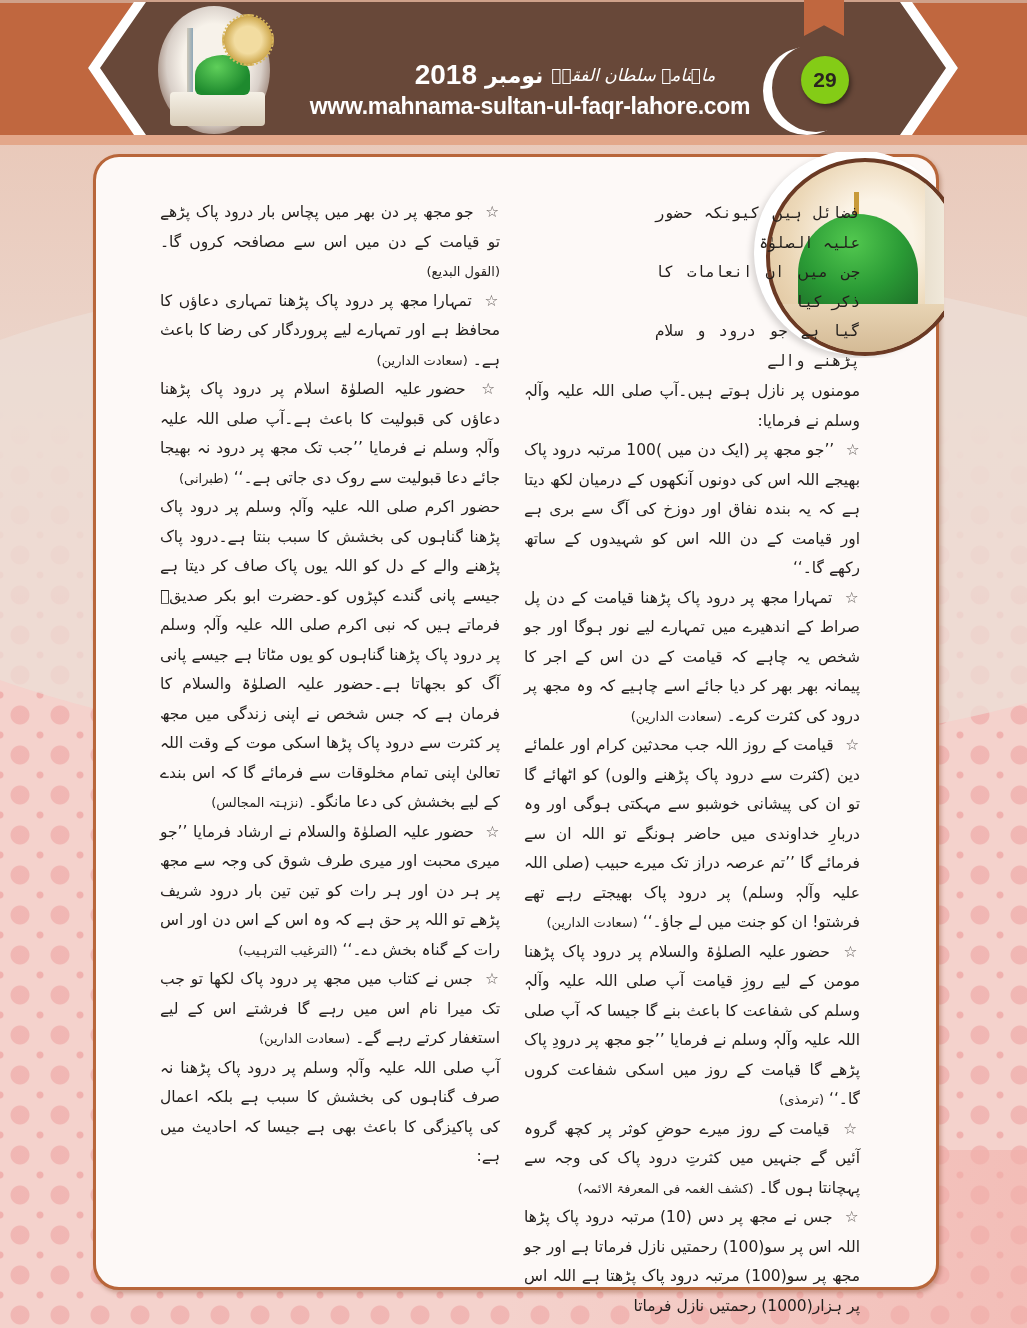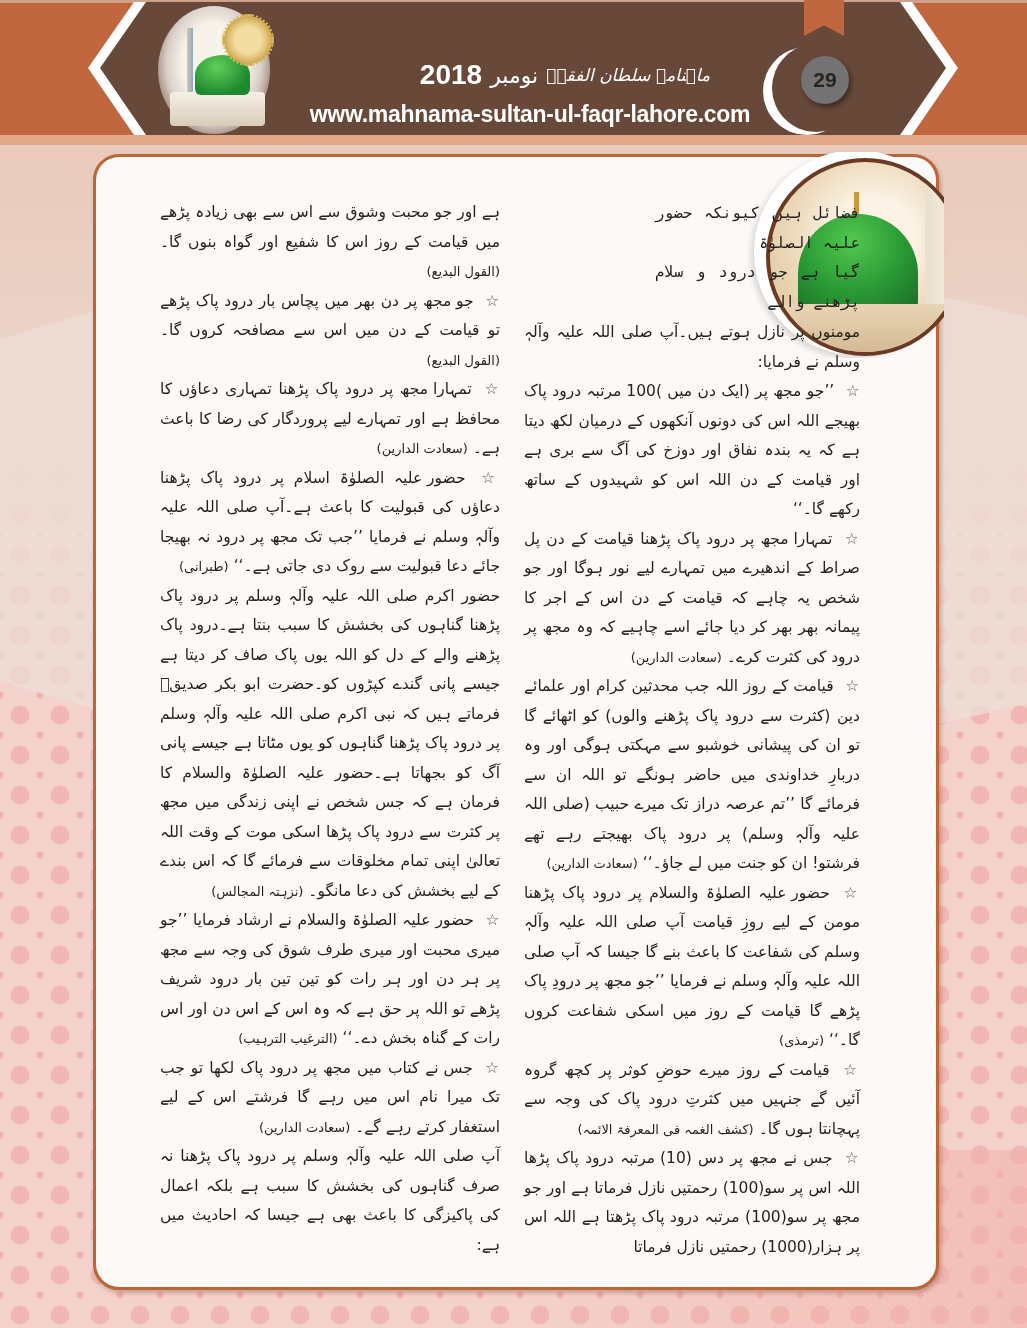--- a/index.html
+++ b/index.html
@@ -85,39 +85,39 @@
     border: 2px dotted #d8b860;
   }
   .title-line {
     position: absolute; left: 400px; top: 58px; width: 330px; height: 34px;
     display: flex; justify-content: center; align-items: center; gap: 8px;
     color: #ffffff;
   }
   .title-year {
     font-family: "Liberation Sans", sans-serif; font-weight: bold; font-size: 28px;
   }
-  .title-month { font-family: "DejaVu Sans", sans-serif; font-weight: normal; font-size: 22px; }
+  .title-month { font-family: "DejaVu Sans", sans-serif; font-weight: bold; font-size: 22px; }
   .title-mag { font-family: "DejaVu Sans", sans-serif; font-size: 17px; font-style: italic; }
   .website {
     position: absolute; left: 300px; top: 93px; width: 460px; text-align: center;
     color: #ffffff; font-family: "Liberation Sans", sans-serif; font-weight: bold;
-    font-size: 23px; letter-spacing: -0.3px; margin-top: 8px;
+    font-size: 23px; letter-spacing: -0.3px;
   }
   .bookmark {
     position: absolute; left: 804px; top: 0; width: 40px; height: 36px; background: #c0673f;
     clip-path: polygon(0 0, 100% 0, 100% 100%, 50% 70%, 0 100%);
   }
   .crescent {
     position: absolute; left: 772px; top: 44px; width: 88px; height: 88px;
     border-radius: 50%;
     box-shadow: -9px 3px 0 0 #ffffff;
   }
   .page-badge {
     position: absolute; left: 801px; top: 56px; width: 48px; height: 48px; border-radius: 50%;
-    background: #737373; box-shadow: 2px 3px 5px rgba(0,0,0,0.45);
+    background: #84cc16; box-shadow: 2px 3px 5px rgba(0,0,0,0.45);
     display: flex; align-items: center; justify-content: center;
     font-family: "Liberation Sans", sans-serif; font-weight: bold; font-size: 21px; color: #2a2420;
   }
 
   
   .card {
     position: absolute; left: 93px; top: 154px; width: 840px; height: 1130px;
     background: #fdf9f7;
     border: 3px solid #b8663a;
     border-radius: 26px;
@@ -208,20 +208,21 @@
     <div class="dome-tower"></div>
     <div class="dome-finial"></div>
     <div class="dome-green"></div>
     <div class="dome-wall"></div>
   </div>
 </div>
 
 <div class="col col-right">
   <div class="intro-narrow">
     <p>فضائل ہیں کیونکہ حضور علیہ الصلوٰۃ</p>
+    <p>جن میں ان انعامات کا ذکر کیا</p>
     <p>گیا ہے جو درود و سلام پڑھنے والے</p>
   </div>
   <p>مومنوں پر نازل ہوتے ہیں۔آپ صلی اللہ علیہ وآلہٖ وسلم نے فرمایا:</p>
 
   <p>
     <span class="star">☆</span>
     <span>’’جو مجھ پر (ایک دن میں )100 مرتبہ درود پاک بھیجے اللہ اس کی دونوں آنکھوں کے درمیان لکھ دیتا ہے کہ یہ بندہ نفاق اور دوزخ کی آگ سے بری ہے اور قیامت کے دن اللہ اس کو شہیدوں کے ساتھ رکھے گا۔‘‘</span>
   </p>
   <p>
     <span class="star">☆</span>
@@ -244,24 +245,20 @@
     <span class="ref">(کشف الغمہ فی المعرفۃ الائمہ)</span>
   </p>
   <p>
     <span class="star">☆</span>
     <span>جس نے مجھ پر دس (10) مرتبہ درود پاک پڑھا اللہ اس پر سو(100) رحمتیں نازل فرماتا ہے اور جو مجھ پر سو(100) مرتبہ درود پاک پڑھتا ہے اللہ اس پر ہزار(1000) رحمتیں نازل فرماتا</span>
   </p>
 </div>
 
 <div class="col col-left">
   <p>
-    <span>ہے اور جو محبت وشوق سے اس سے بھی زیادہ پڑھے میں قیامت کے روز اس کا شفیع اور گواہ بنوں گا۔</span>
-    <span class="ref">(القول البدیع)</span>
-  </p>
-  <p>
     <span class="star">☆</span>
     <span>جو مجھ پر دن بھر میں پچاس بار درود پاک پڑھے تو قیامت کے دن میں اس سے مصافحہ کروں گا۔</span>
     <span class="ref">(القول البدیع)</span>
   </p>
   <p>
     <span class="star">☆</span>
     <span>تمہارا مجھ پر درود پاک پڑھنا تمہاری دعاؤں کا محافظ ہے اور تمہارے لیے پروردگار کی رضا کا باعث ہے۔</span>
     <span class="ref">(سعادت الدارین)</span>
   </p>
   <p>

